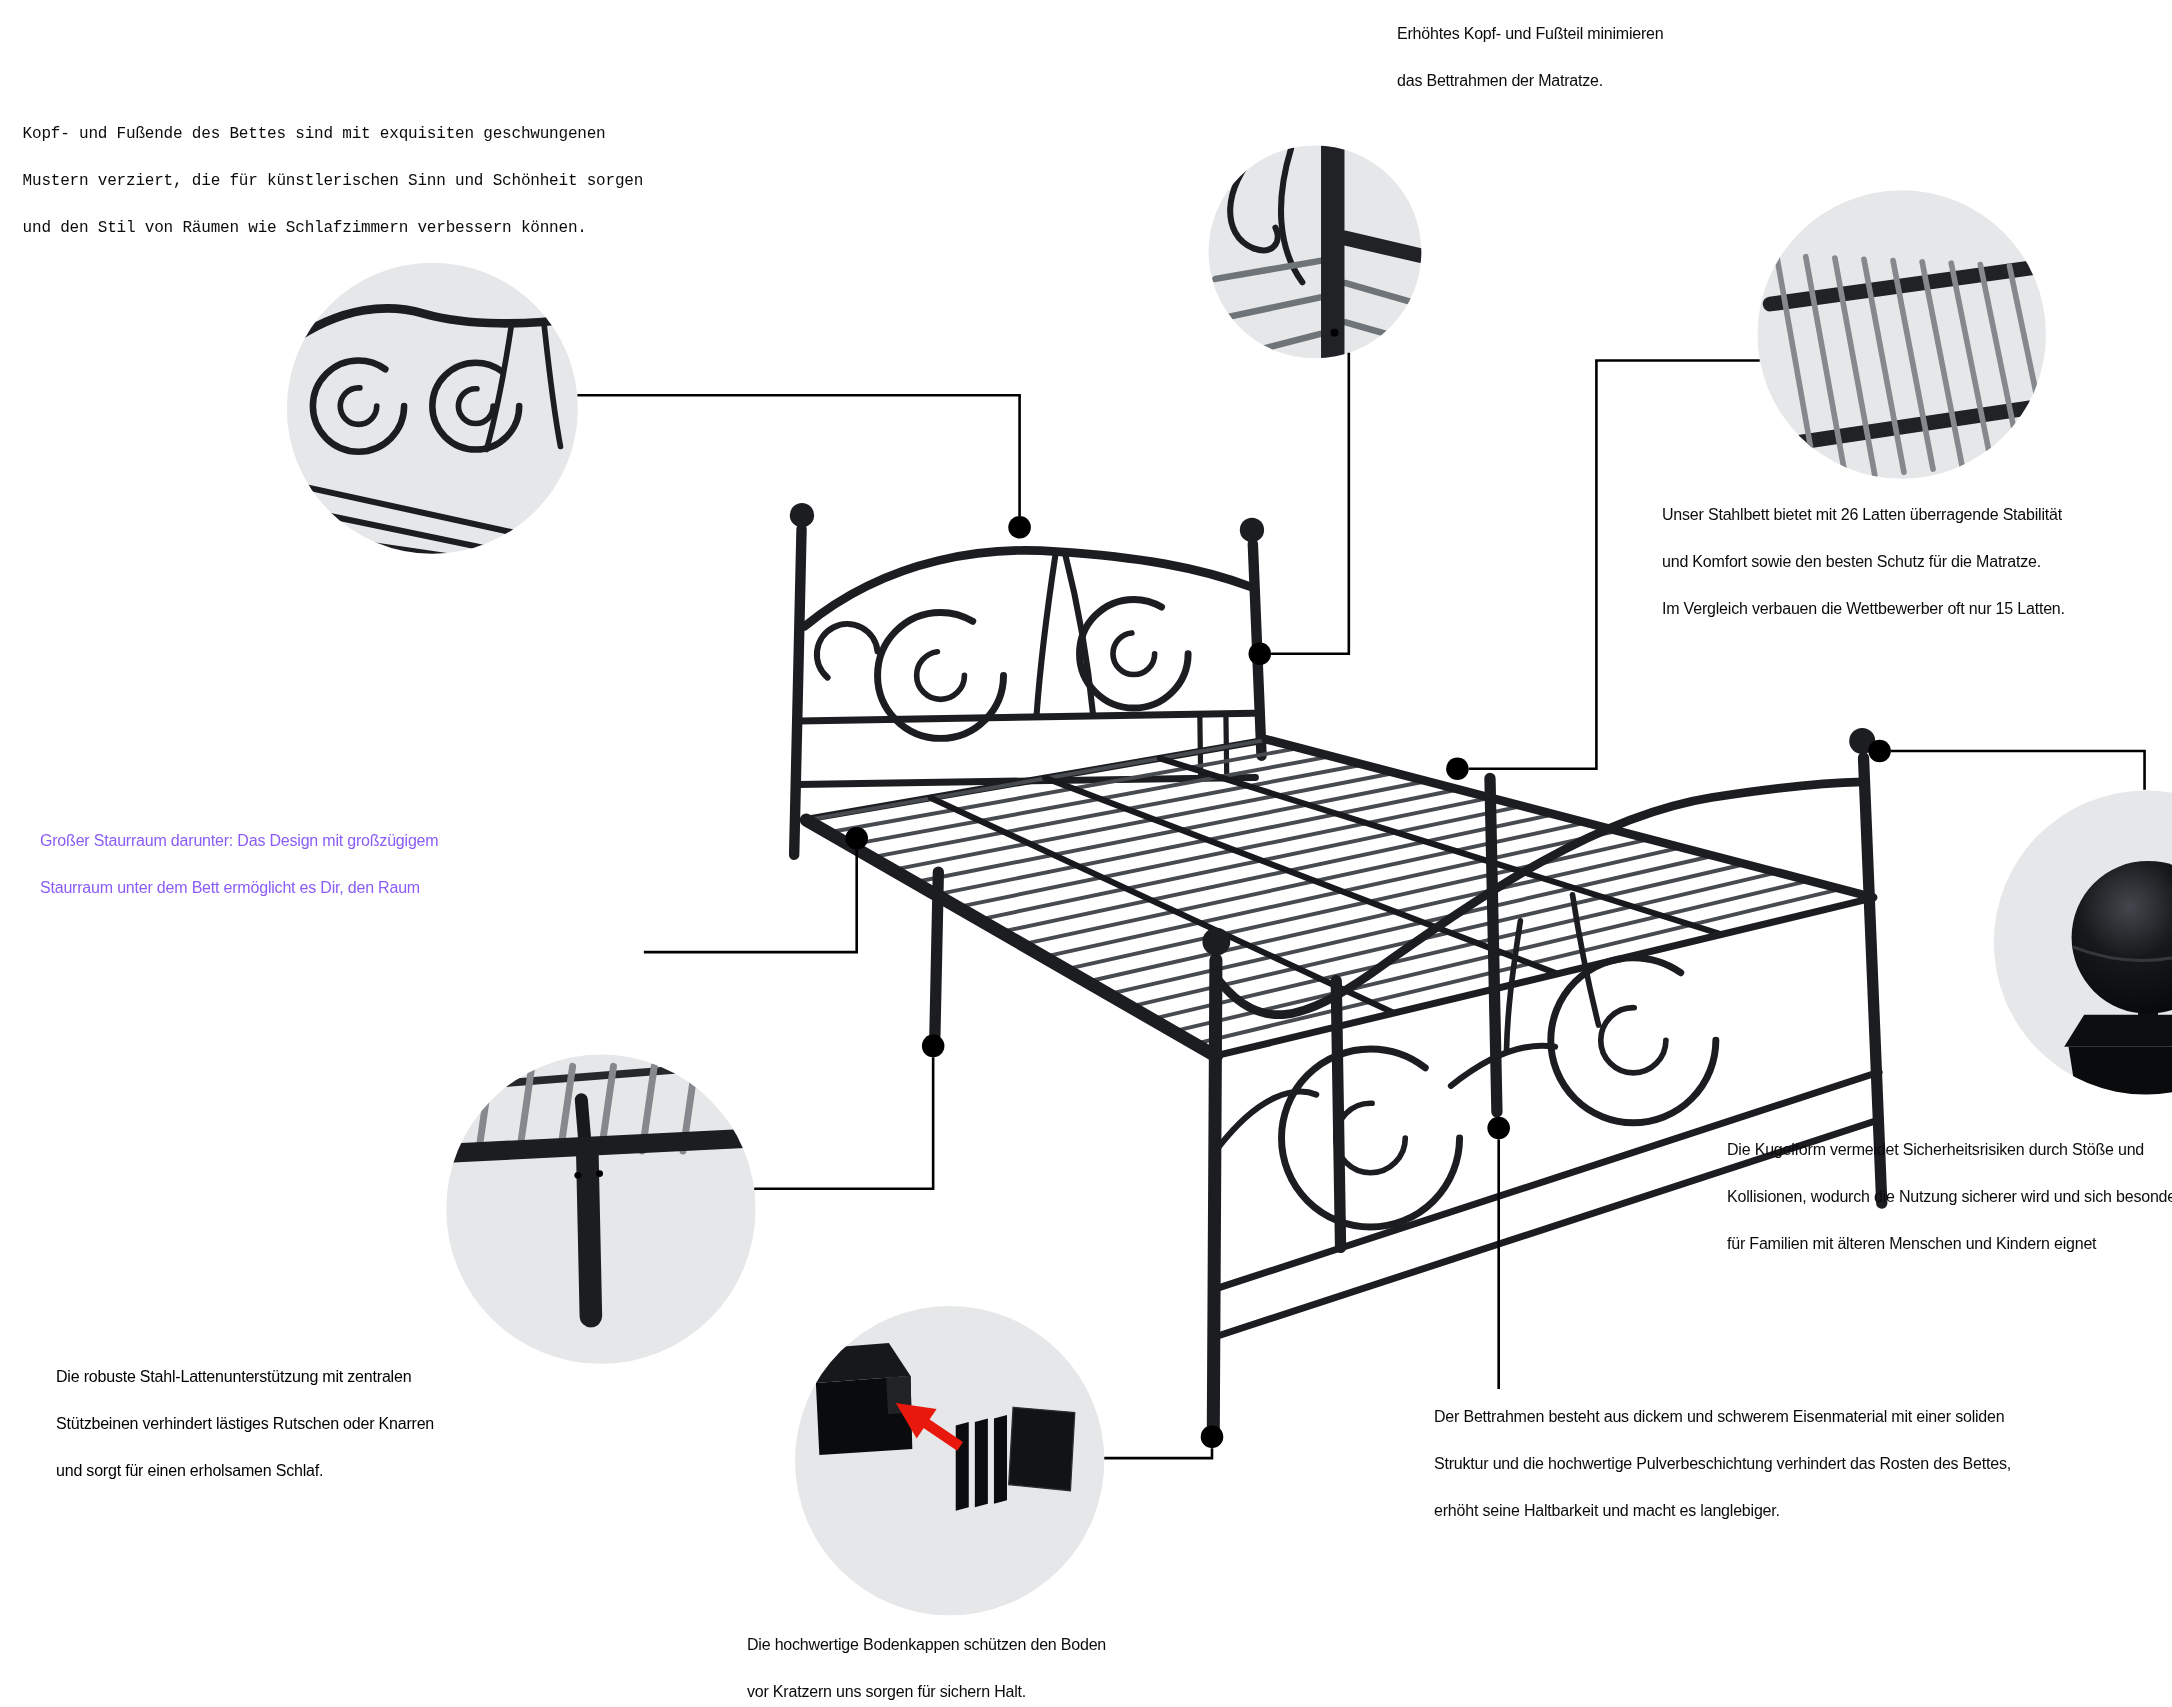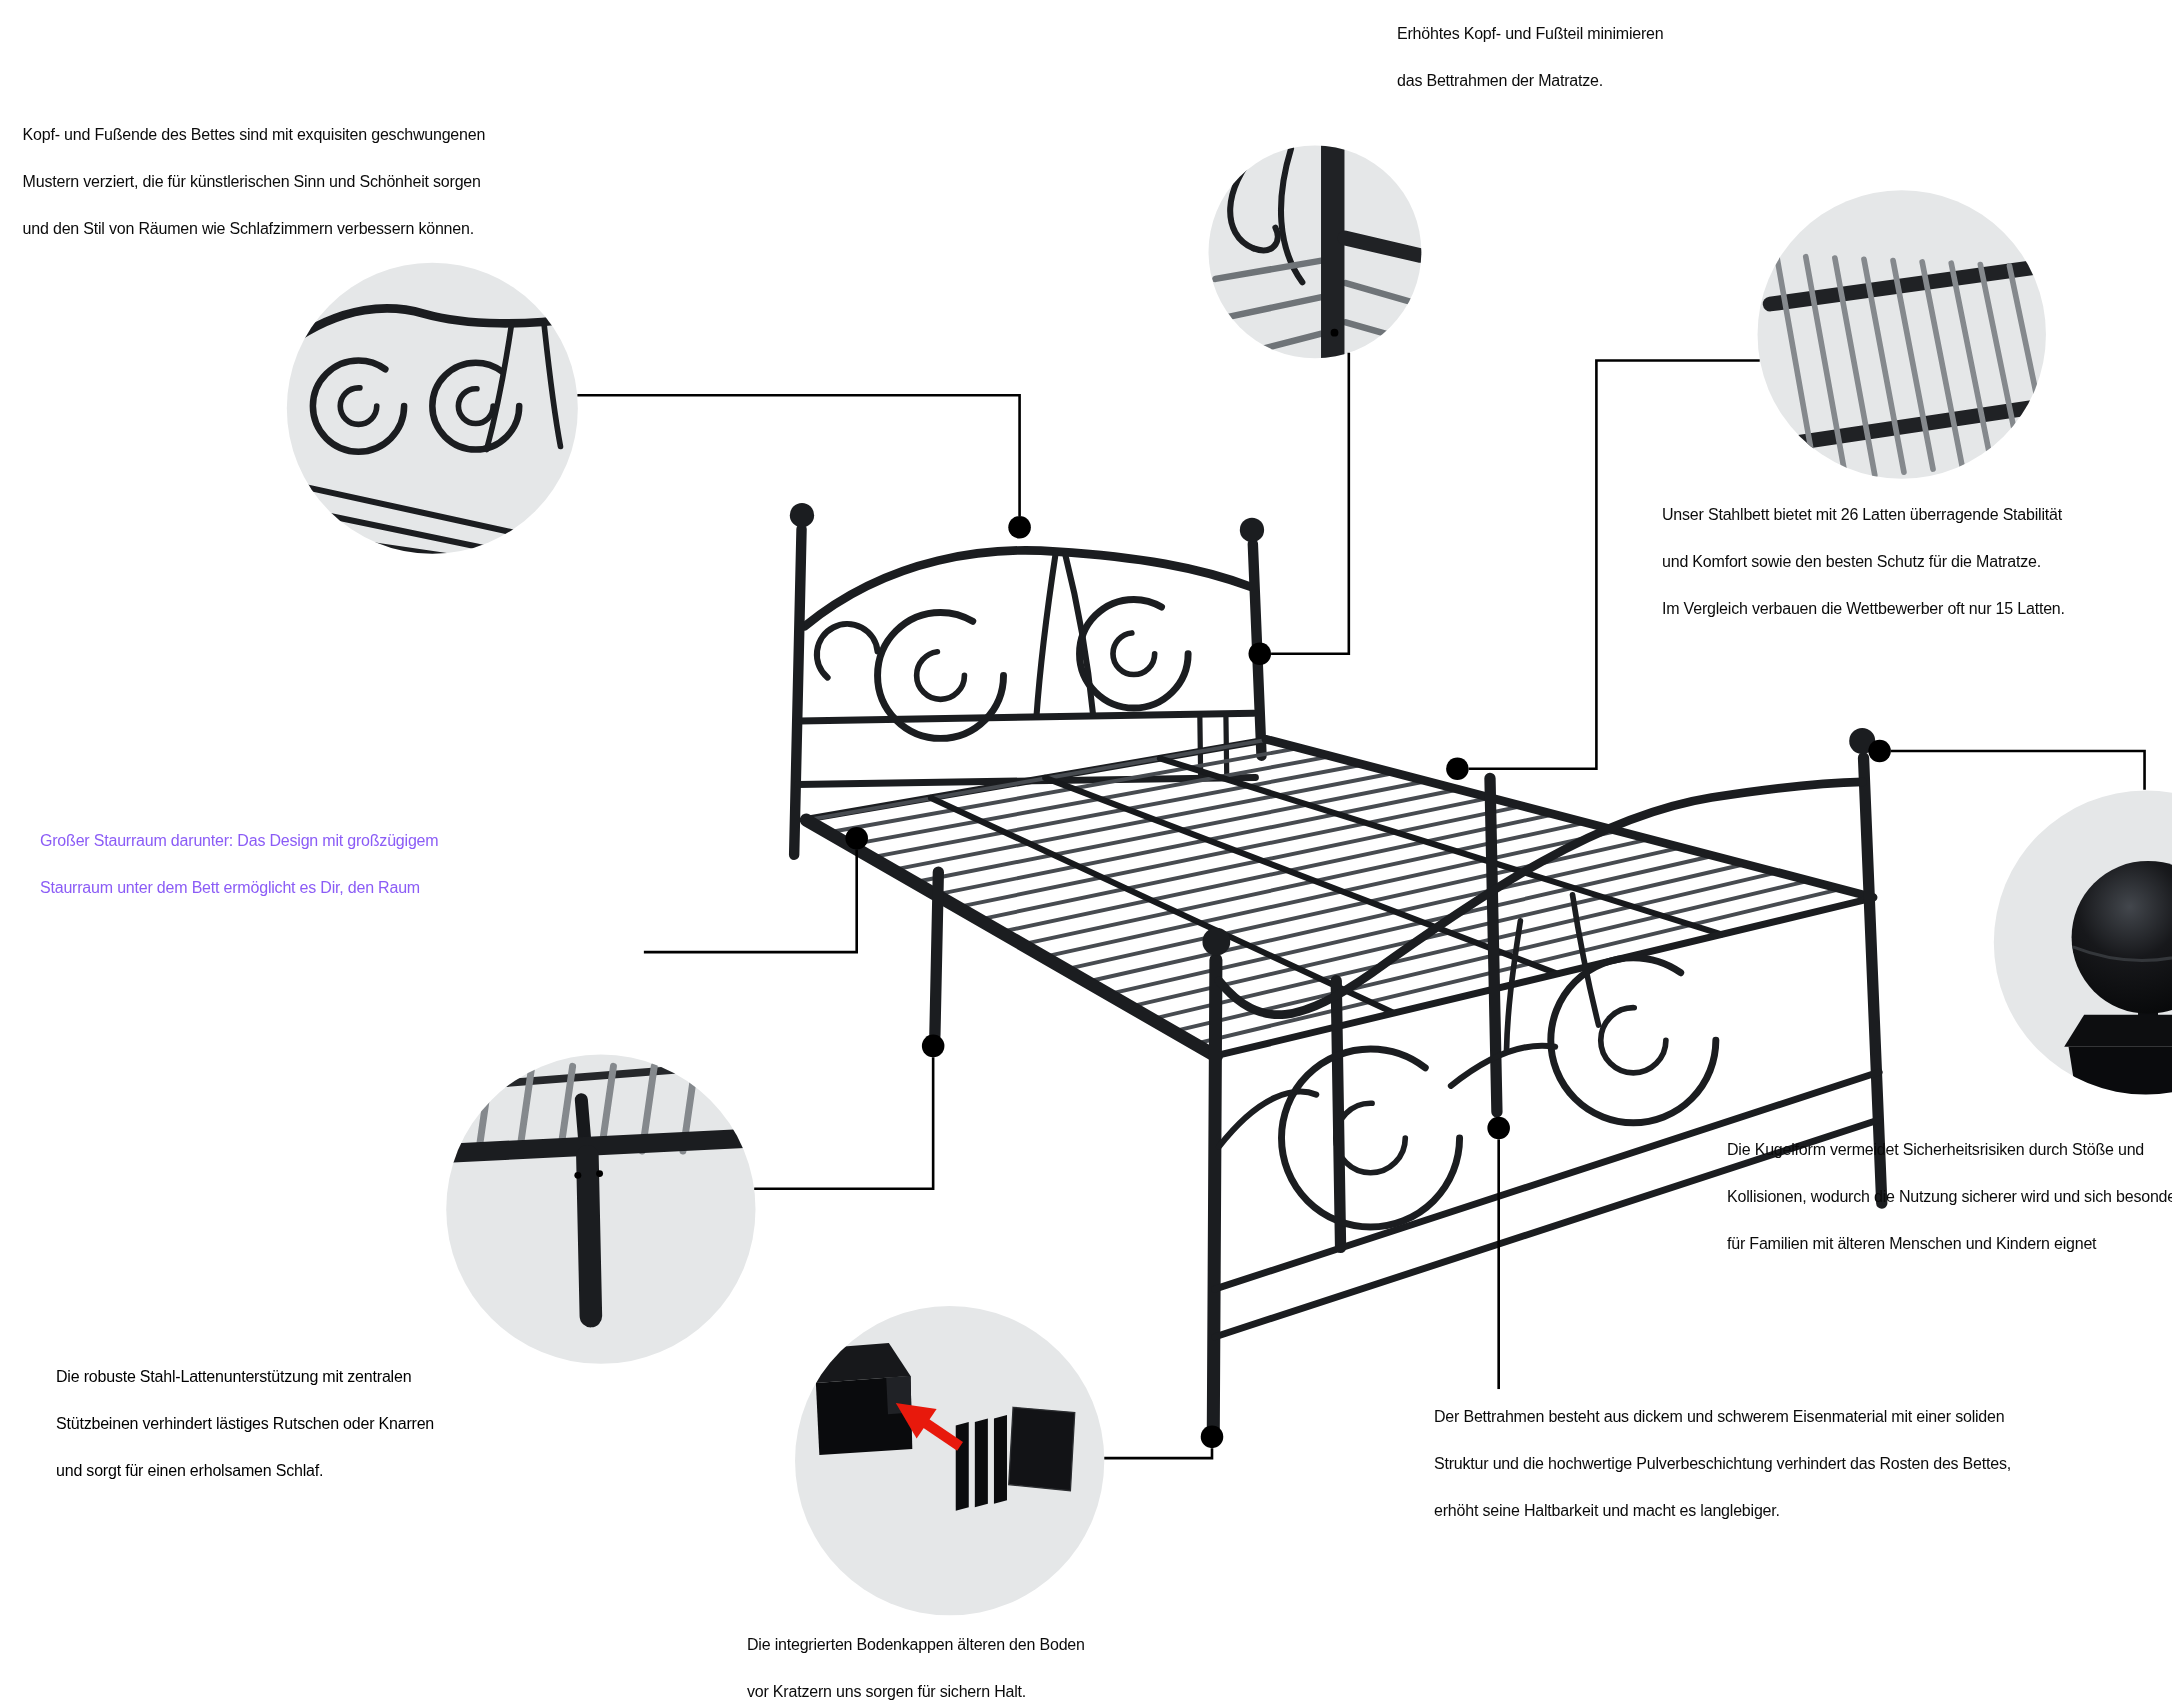--- a/index.html
+++ b/index.html
@@ -233,21 +233,21 @@
       <circle cx="2900" cy="1505" r="26"></circle>
       <circle cx="3355" cy="1770" r="26"></circle>
       <circle cx="4327" cy="1729" r="26"></circle>
       <circle cx="1972" cy="1930" r="26"></circle>
       <circle cx="2148" cy="2408" r="26"></circle>
       <circle cx="2790" cy="3308" r="26"></circle>
       <circle cx="3450" cy="2597" r="26"></circle>
     </g>
   </svg>
 
-  <div class="ann" style="left: 22.6px; top: 111px; color: rgb(11, 11, 11);">
+  <div class="ann" style="left: 22.6px; top: 111px; color: rgb(11, 11, 11); font-family: Liberation Mono, monospace;">
     <div class="line">Kopf- und Fußende des Bettes sind mit exquisiten geschwungenen</div>
     <div class="line">Mustern verziert, die für künstlerischen Sinn und Schönheit sorgen</div>
     <div class="line">und den Stil von Räumen wie Schlafzimmern verbessern können.</div>
   </div>
 
   <div class="ann" style="left: 1397px; top: 10.4px; color: rgb(11, 11, 11);">
     <div class="line">Erhöhtes Kopf- und Fußteil minimieren</div>
     <div class="line">das Bettrahmen der Matratze.</div>
   </div>
 
@@ -268,21 +268,21 @@
     <div class="line">für Familien mit älteren Menschen und Kindern eignet</div>
   </div>
 
   <div class="ann" style="left: 56px; top: 1353px; color: #000000;">
     <div class="line">Die robuste Stahl-Lattenunterstützung mit zentralen</div>
     <div class="line">Stützbeinen verhindert lästiges Rutschen oder Knarren</div>
     <div class="line">und sorgt für einen erholsamen Schlaf.</div>
   </div>
 
   <div class="ann" style="left: 747px; top: 1621px; color: rgb(11, 11, 11);">
-    <div class="line">Die integrierten Bodenkappen älteren den Boden</div>
+    <div class="line">Die hochwertige Bodenkappen schützen den Boden</div>
     <div class="line">vor Kratzern uns sorgen für sichern Halt.</div>
   </div>
 
   <div class="ann" style="left: 1434px; top: 1393px; color: rgb(11, 11, 11);">
     <div class="line">Der Bettrahmen besteht aus dickem und schwerem Eisenmaterial mit einer soliden</div>
     <div class="line">Struktur und die hochwertige Pulverbeschichtung verhindert das Rosten des Bettes,</div>
     <div class="line">erhöht seine Haltbarkeit und macht es langlebiger.</div>
   </div>
 
 </div>

